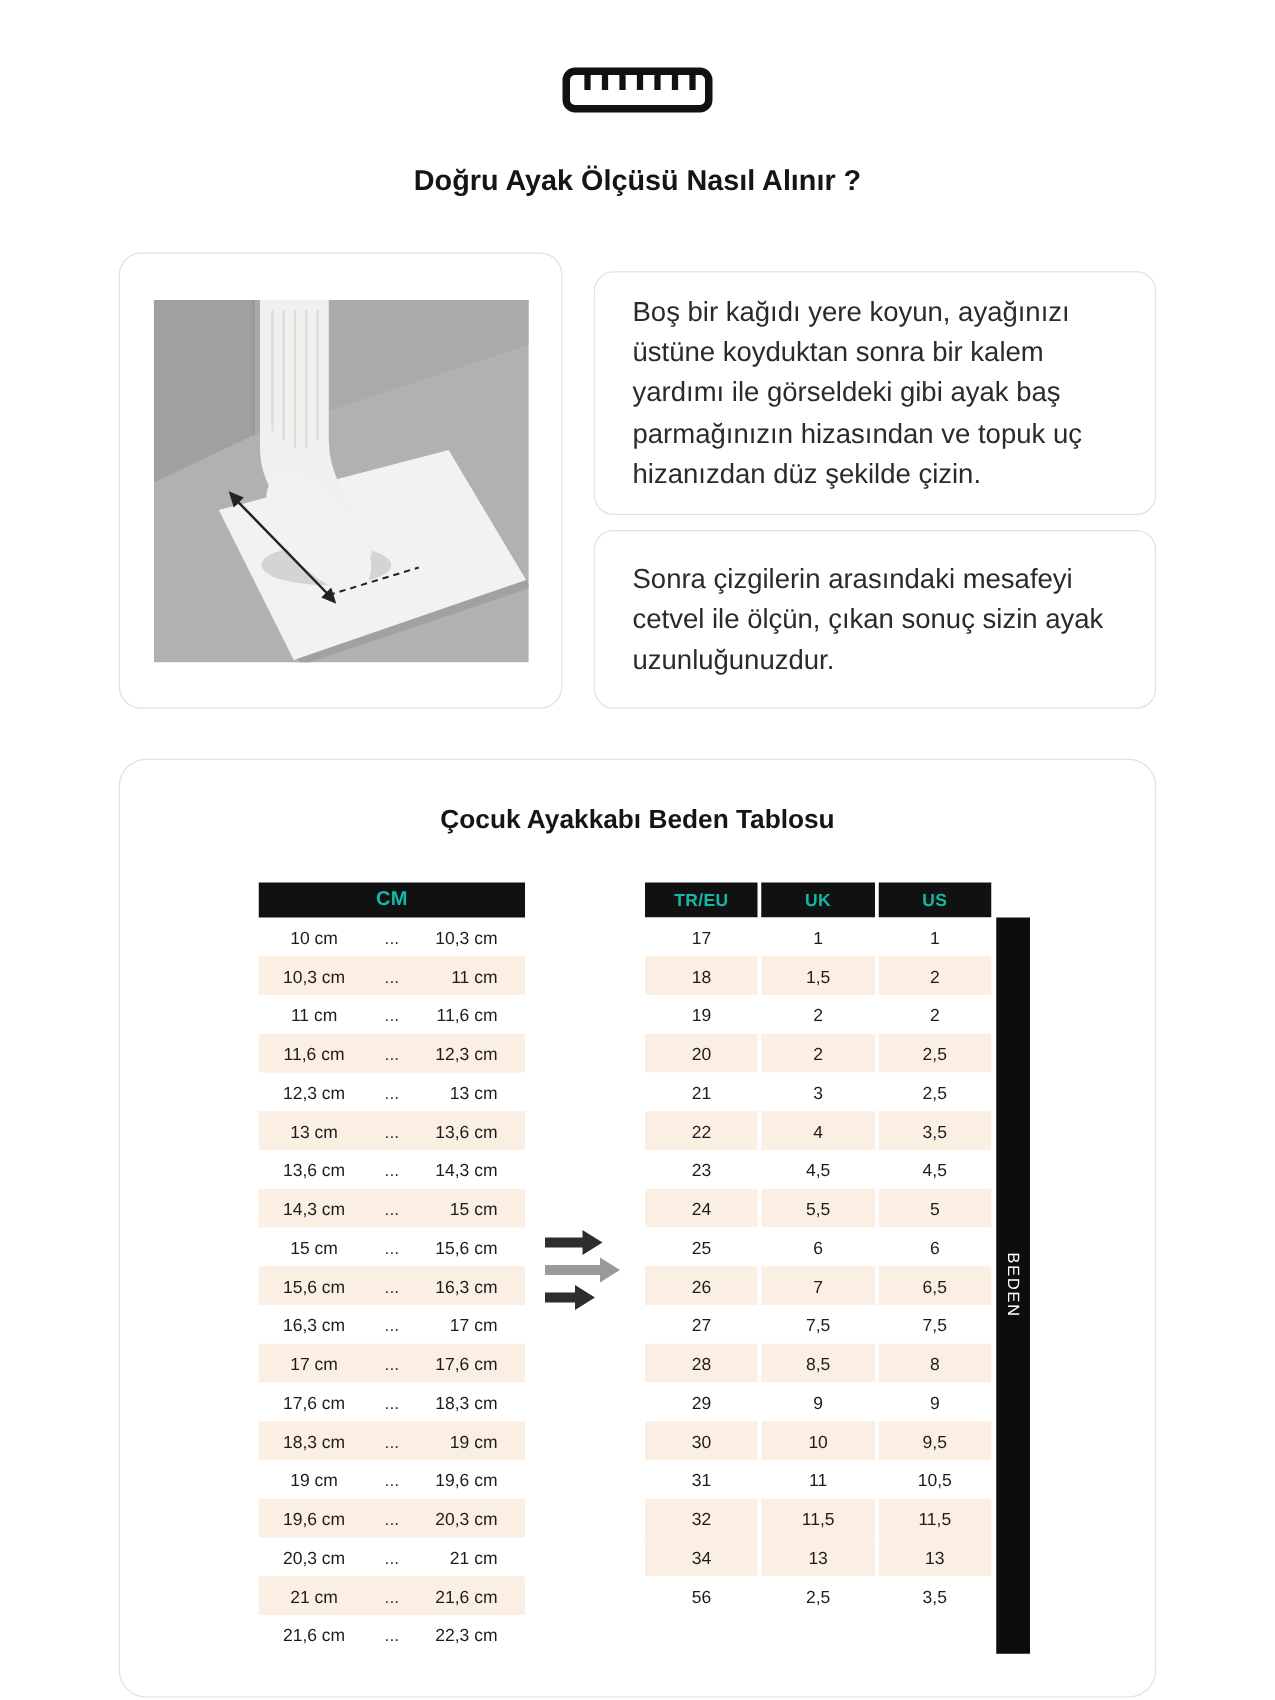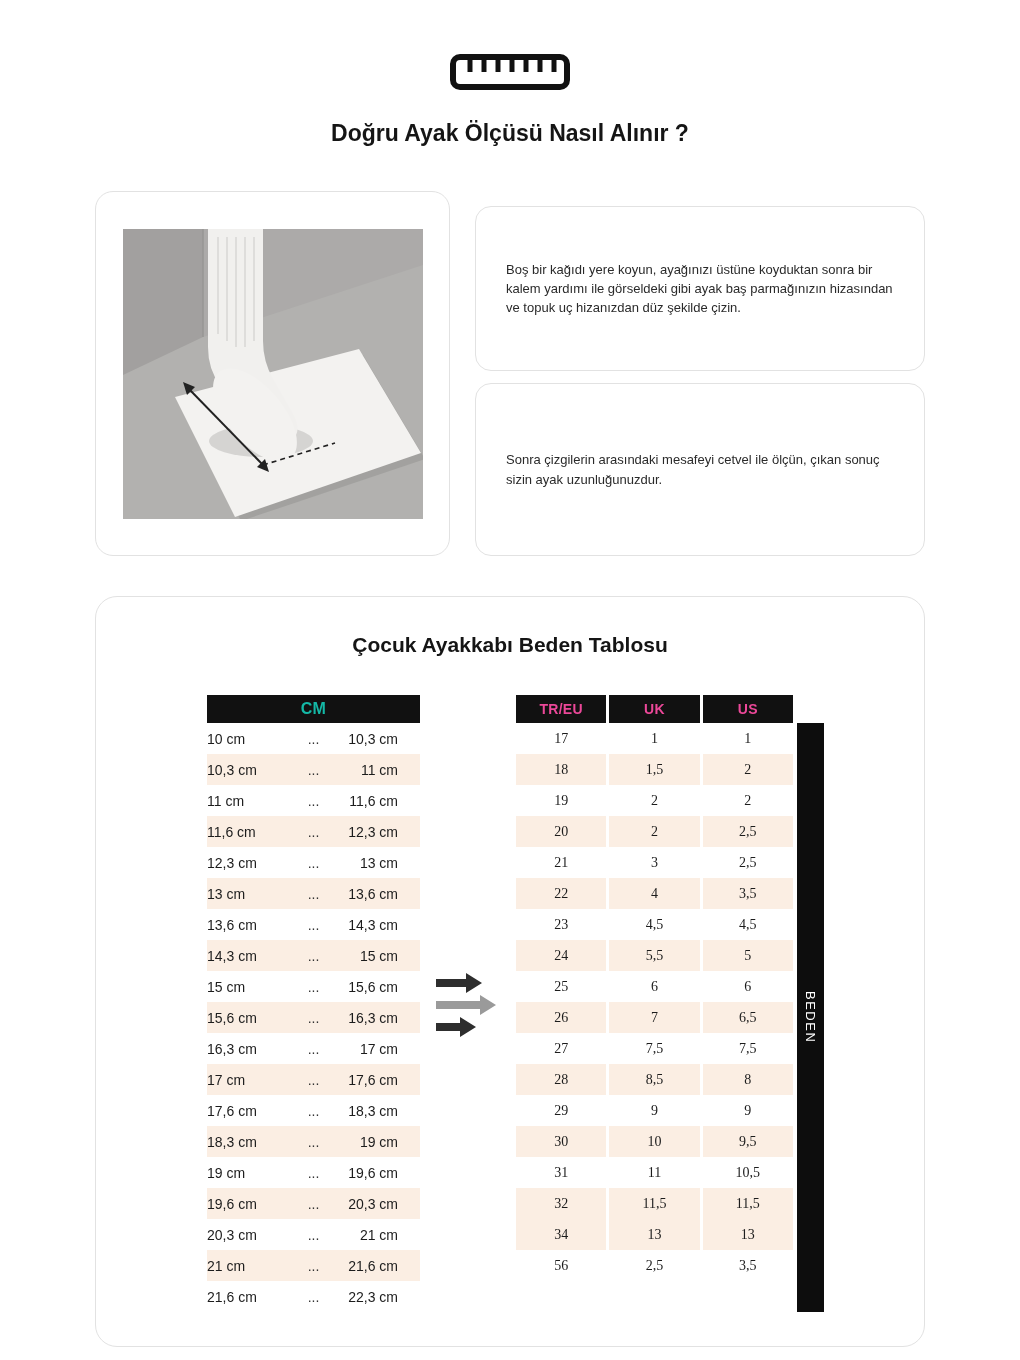--- a/index.html
+++ b/index.html
@@ -11,21 +11,21 @@
     font-family: "Liberation Sans", sans-serif;
     color: #1c1c1c;
   }
 
   
   .ruler-wrap { display: flex; justify-content: center; padding-top: 52px; }
   .page-title {
     text-align: center;
     font-size: 23px;
     font-weight: 700;
-    margin-top: 28px;
+    margin-top: 39px;
     color: #151515;
   }
 
   
   .instructions {
     display: flex;
     gap: 25px;
     margin: 44px 95px 0 95px;
   }
   .photo-card {
@@ -44,21 +44,21 @@
     display: flex;
     flex-direction: column;
     gap: 12px;
     margin-top: 15px;
     height: 350px;
   }
   .text-card {
     border: 1px solid #e2e2e2;
     border-radius: 16px;
     padding: 22px 30px;
-    font-size: 13px;
+    font-size: 22px;
     line-height: 1.47;
     color: #2a2a2a;
     display: flex;
     align-items: center;
     background: #fff;
   }
   .text-card.first { min-height: 165px; }
   .text-card.second { flex: 1; }
 
   
@@ -95,21 +95,21 @@
     font-weight: 600;
     letter-spacing: .3px;
   }
   .cm-row {
     height: 31px;
     display: grid;
     grid-template-columns: 1fr 36px 1fr;
     align-items: center;
     font-size: 14px;
   }
-  .cm-row .min { text-align: left; }
+  .cm-row .min { text-align: center; }
   .cm-row .dots { text-align: center; color: #333; }
   .cm-row .max { text-align: right; padding-right: 22px; }
 
   
   .arrow-zone {
     width: 96px;
     flex: none;
     display: flex;
     align-items: center;
     justify-content: center;
@@ -118,41 +118,40 @@
   
   .size-table { width: 277px; flex: none; display: flex; flex-direction: column; }
   .size-header {
     display: grid;
     grid-template-columns: 1fr 1fr 1fr;
     column-gap: 3px;
     height: 28px;
   }
   .size-header .cell {
     background: #111111;
-    color: #ec4899;
+    color: #14b8a6;
     display: flex;
     align-items: center;
     justify-content: center;
     font-size: 14px;
     font-weight: 600;
     letter-spacing: .3px;
   }
   .size-row {
     display: grid;
     grid-template-columns: 1fr 1fr 1fr;
     column-gap: 3px;
     height: 31px;
   }
   .size-row .cell {
     display: flex;
     align-items: center;
     justify-content: center;
     font-size: 14px;
     background: #ffffff;
-    font-family: Liberation Serif, serif;
   }
   .alt-bg { background: #fbeee3 !important; }
 
   
   .beden-bar {
     width: 27px;
     flex: none;
     margin-left: 4px;
     margin-top: 28px;
     background: #0d0d0d;

